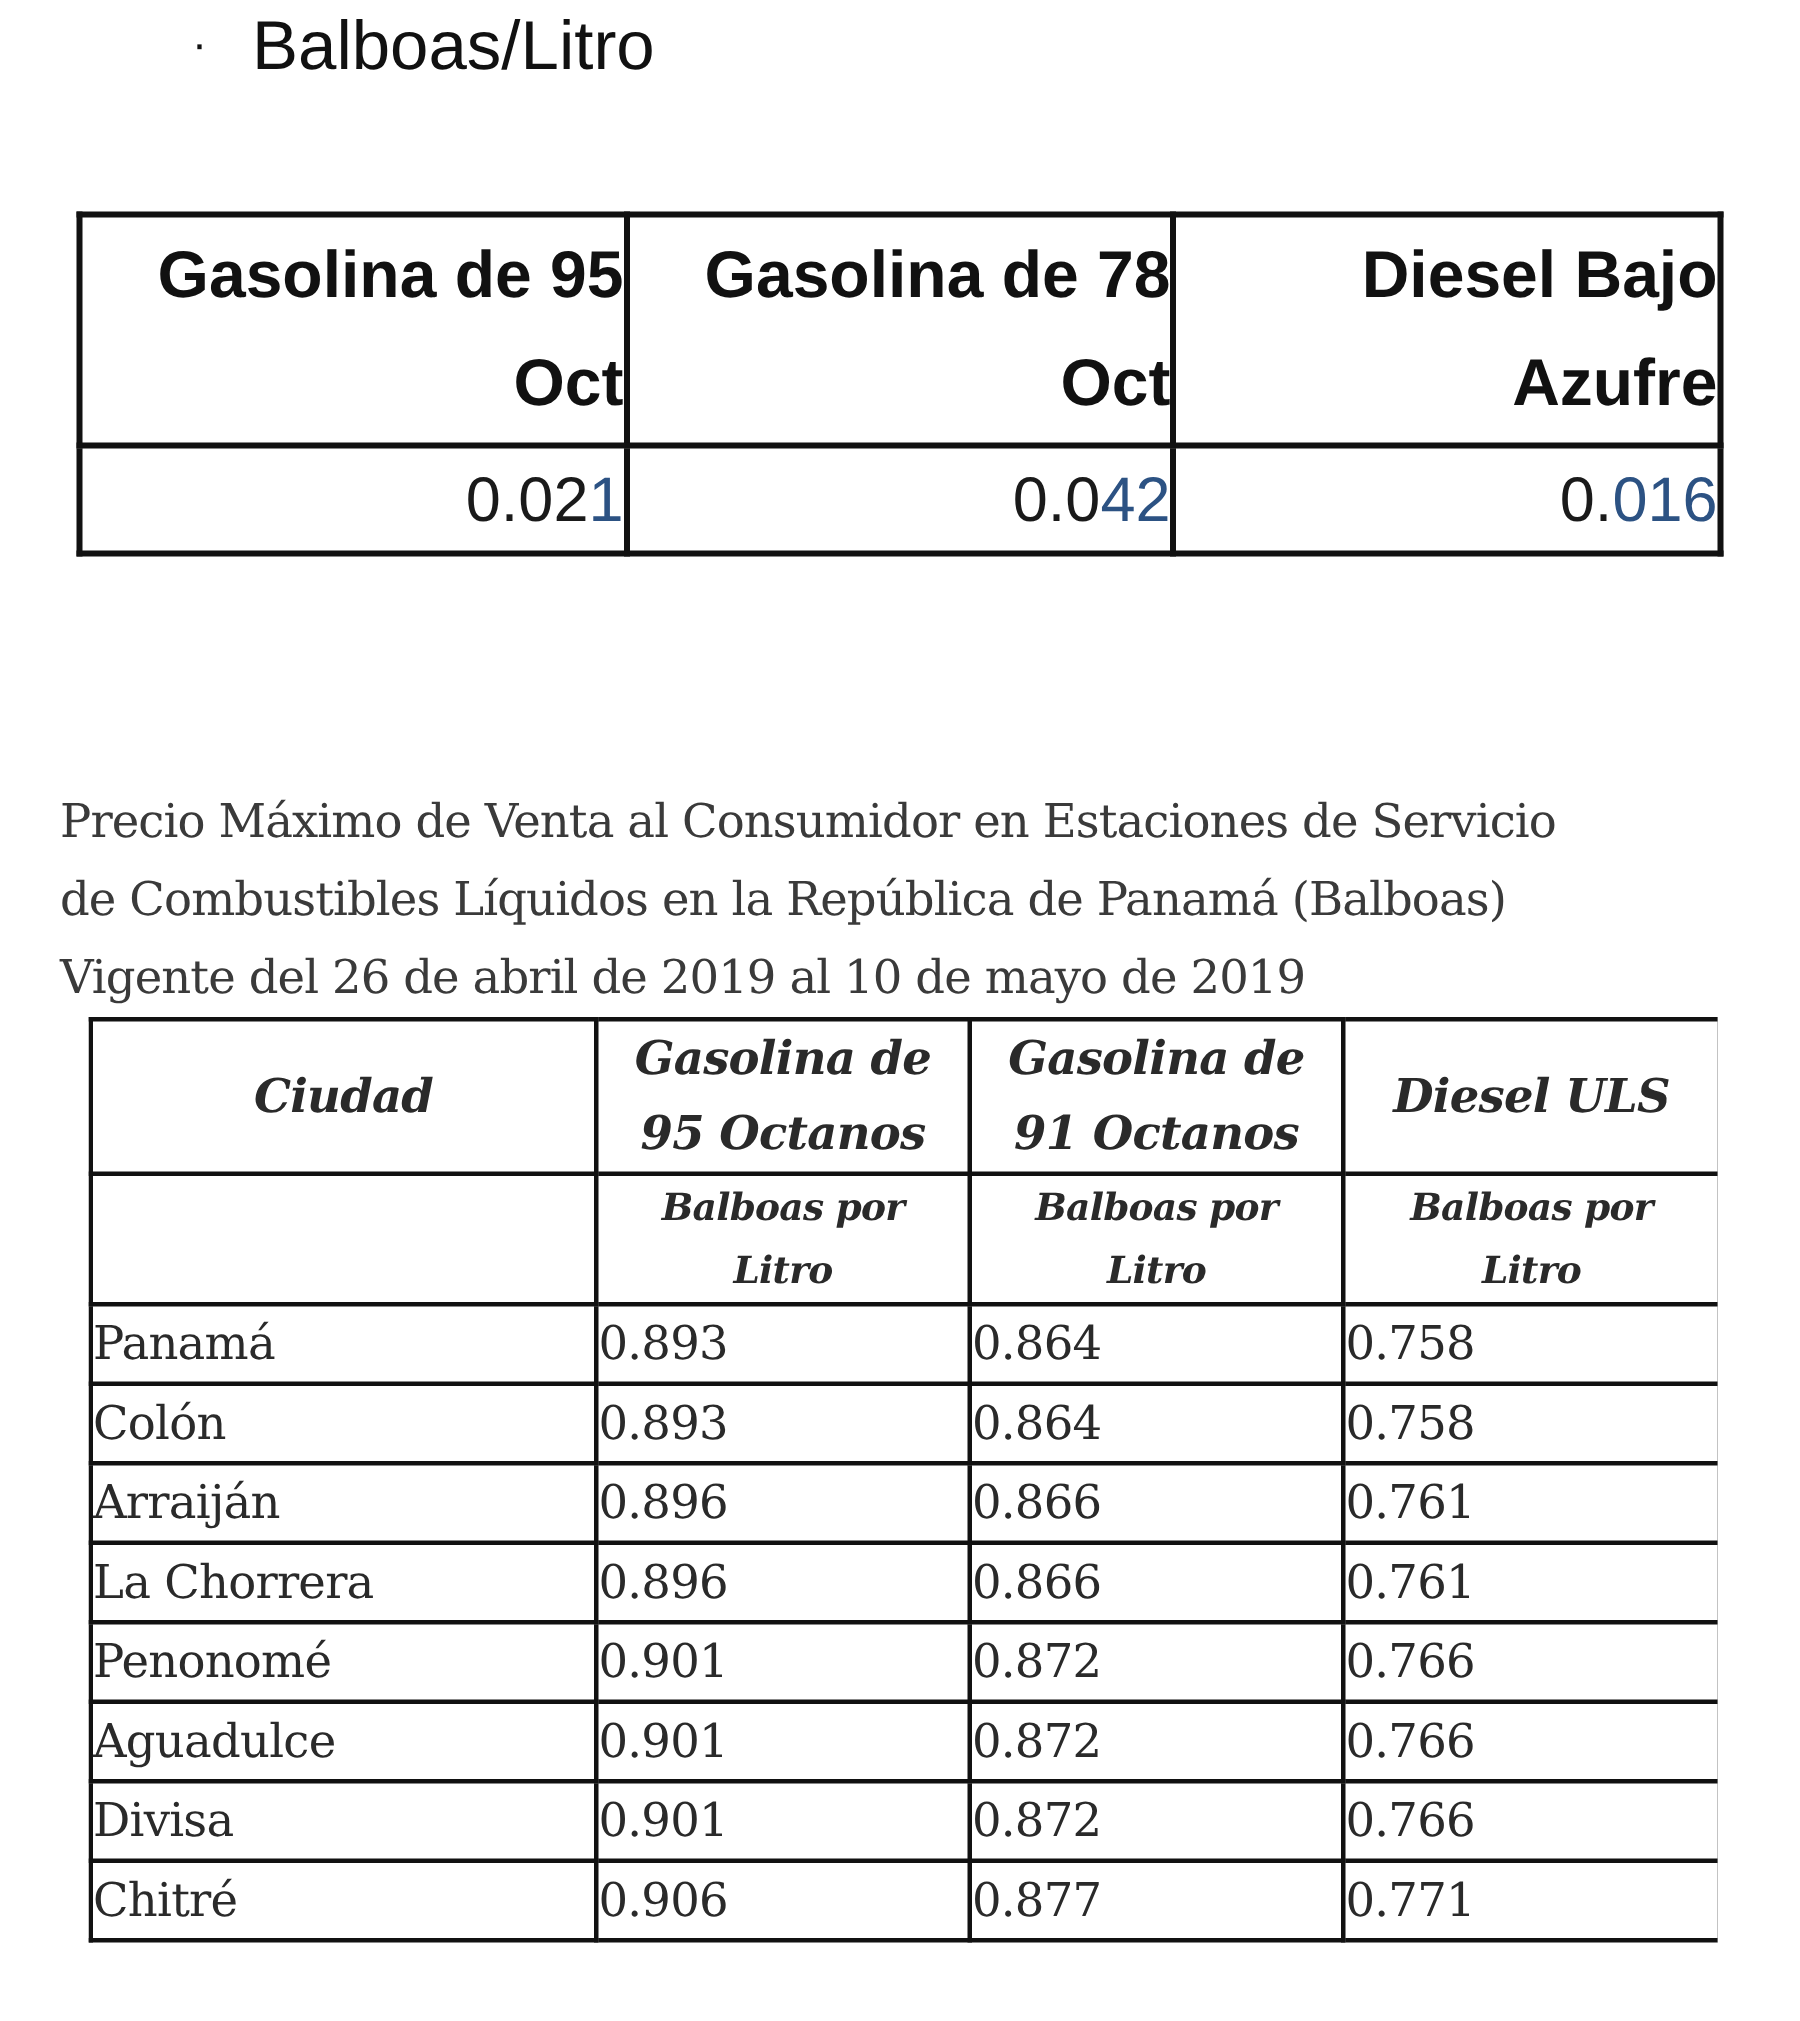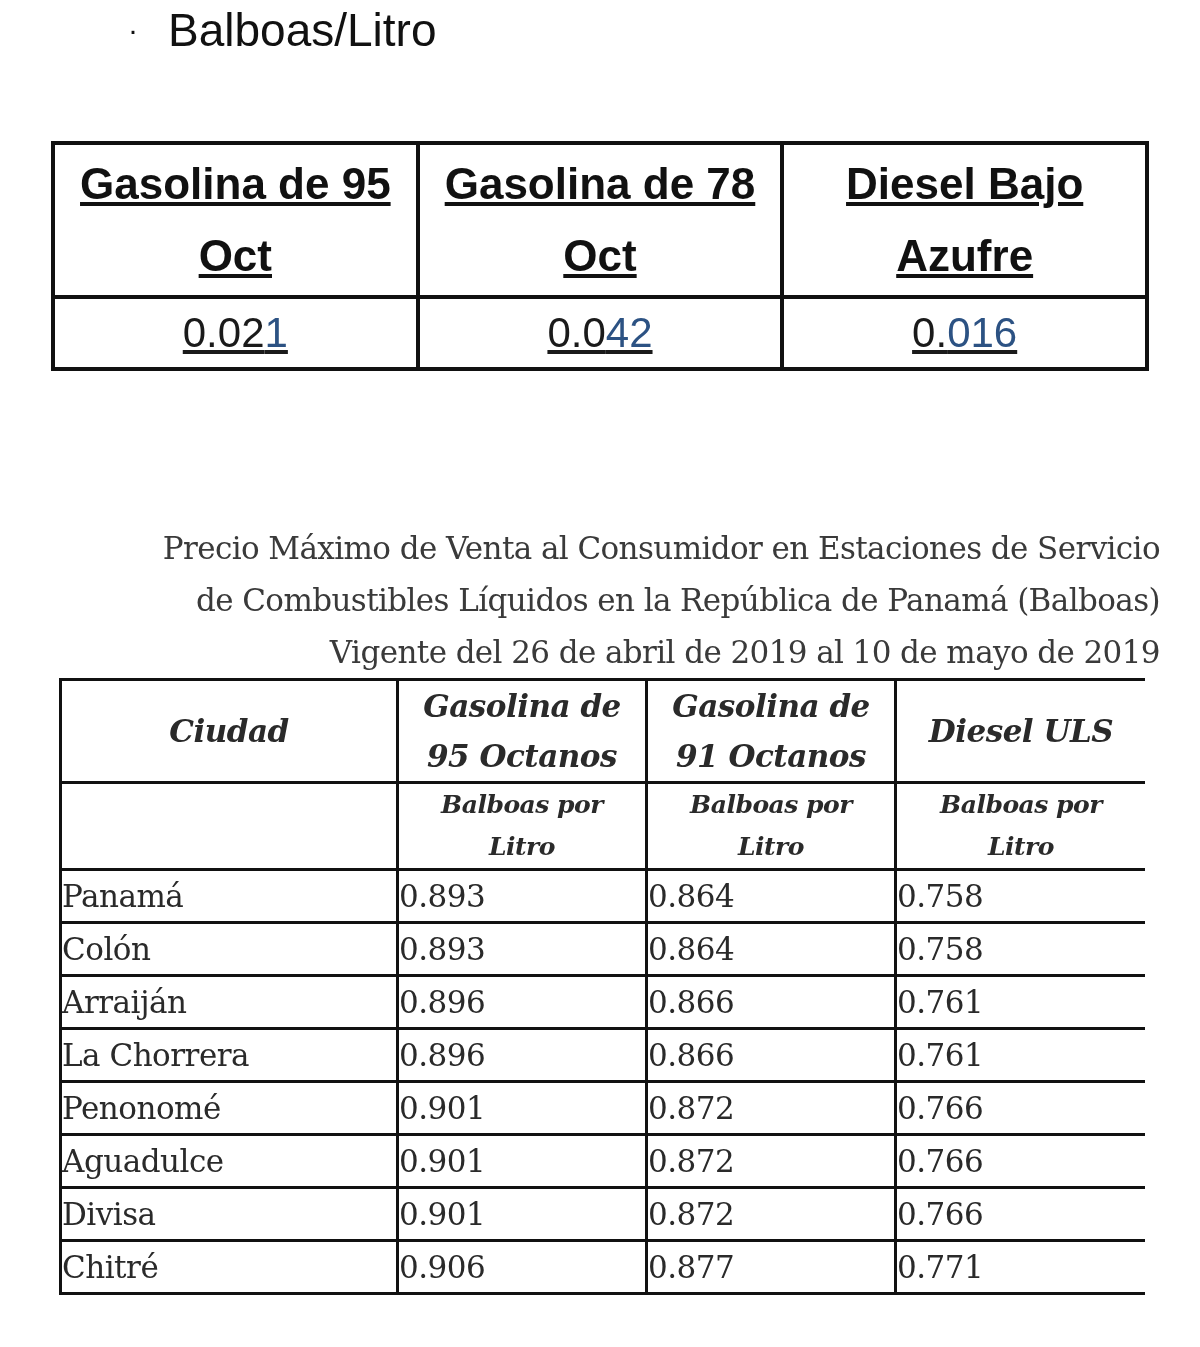--- a/index.html
+++ b/index.html
@@ -35,23 +35,22 @@
     .diff-table {
       position: absolute;
       left: 51px;
       top: 141px;
       width: 1098px;
       border-collapse: collapse;
       font-family: "Liberation Sans", sans-serif;
     }
     .diff-table th, .diff-table td {
       border: 4px solid #111;
-      text-align: center;
+      text-align: right;
       padding: 0;
-      text-decoration: underline;
     }
     .diff-table th {
       font-size: 44px;
       font-weight: bold;
       line-height: 72px;
       height: 150px;
       color: #111;
     }
     .diff-table td {
       font-size: 42px;
@@ -61,21 +60,21 @@
     }
     .diff-table td .blue { color: #2c5283; }
     .diff-table col { width: 33.33%; }
 
     
     .caption {
       position: absolute;
       left: 40px;
       top: 522px;
       width: 1120px;
-      text-align: right;
+      text-align: left;
       font-family: "DejaVu Serif", serif;
       font-size: 31px;
       line-height: 52px;
       color: #3a3a3a;
       letter-spacing: -0.6px;
     }
     .caption div { white-space: nowrap; }
 
     
     .price-wrap {

